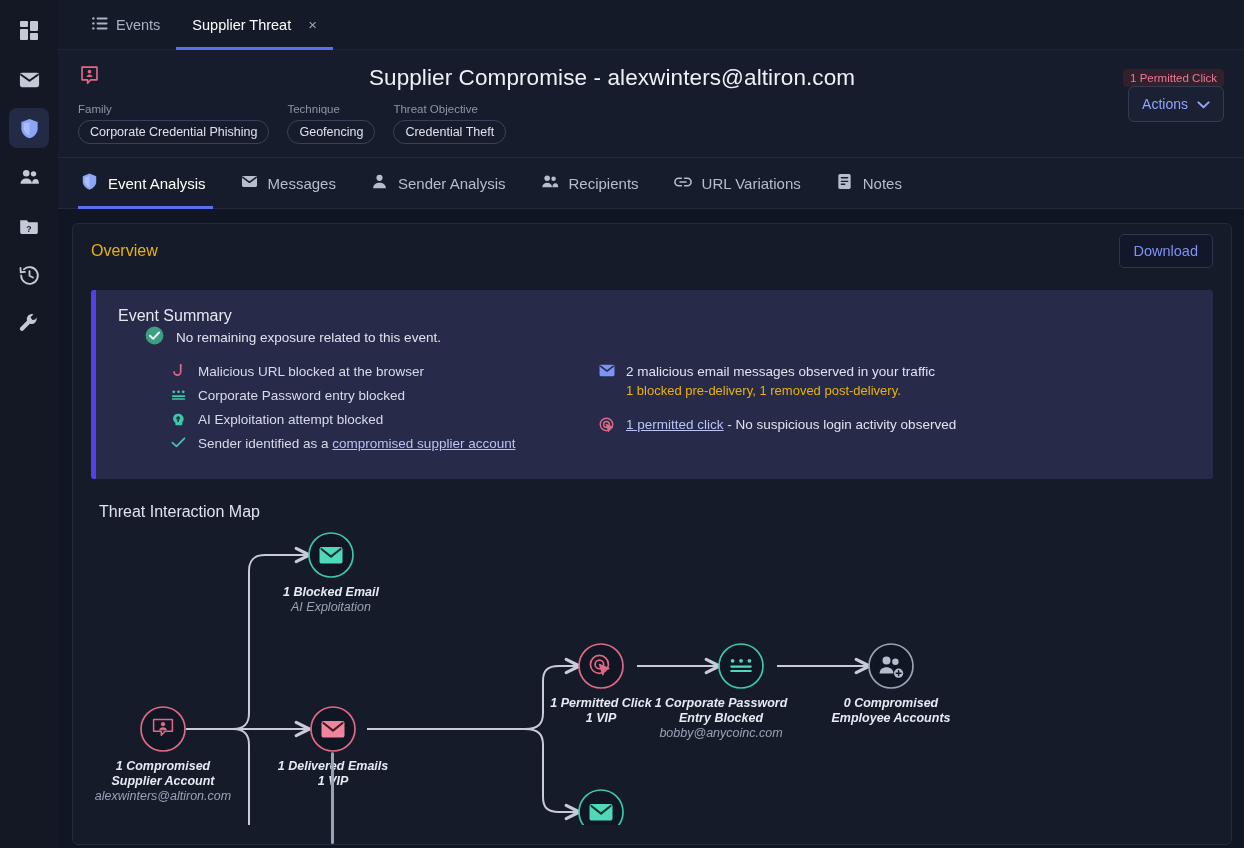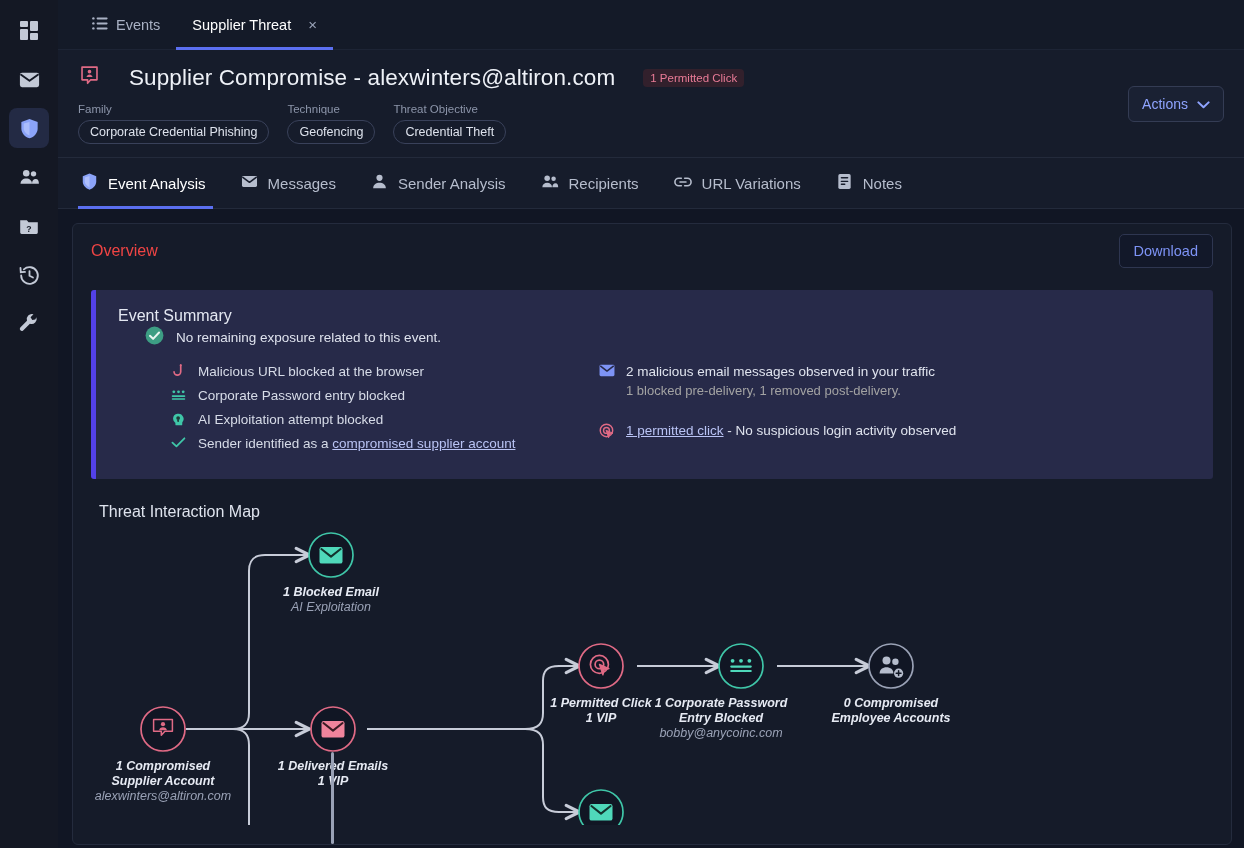--- a/index.html
+++ b/index.html
@@ -44,21 +44,21 @@
   }
   .wtab.active { color: #ffffff; }
   .wtab.active::after {
     content: ""; position: absolute; left: 0; right: 0; bottom: -1px;
     height: 3px; background: #5b6ff0;
   }
   .wtab .xclose { margin-left: 9px; font-size: 15px; color: #9aa3b8; }
 
   
   #header { background: #161c2b; padding: 14px 20px 0 20px; border-bottom: 1px solid #232a3b; position: relative; }
-  #titleline { display: flex; align-items: center; gap: 28px; }
+  #titleline { display: flex; align-items: center; gap: 13px; justify-content: space-between; }
   #titletext { font-size: 22.5px; color: #eef1f7; font-weight: 400; letter-spacing: .1px; }
   #permbadge {
     font-size: 11.5px; color: #e97b97; background: #32202c;
     padding: 3px 7px; border-radius: 4px; white-space: nowrap;
   }
   #metarow { display: flex; gap: 18px; margin-top: 12px; padding-bottom: 13px; }
   .meta-col { display: flex; flex-direction: column; gap: 5px; }
   .meta-label { font-size: 11.5px; color: #8c95aa; }
   .meta-chip {
     font-size: 12.5px; color: #dde2ec;
@@ -96,21 +96,21 @@
     margin: 14px 12px 0 14px;
     background: #151b29;
     border: 1px solid #242b3d;
     border-radius: 6px;
     height: 622px; overflow: hidden; position: relative;
   }
   #card-head {
     height: 54px; display: flex; align-items: center; justify-content: space-between;
     padding: 0 18px;
   }
-  #overview-title { font-size: 16px; color: #ef4444; }
+  #overview-title { font-size: 16px; color: #eab308; }
   #download-btn {
     border: 1px solid #2e3650; border-radius: 5px;
     background: #121829; color: #7d93f5;
     font-size: 14.5px; padding: 8px 14px; cursor: pointer;
   }
 
   
   #summary {
     margin: 12px 18px 0 18px;
     background: #272a49;
@@ -124,21 +124,21 @@
   #summary-cols { display: flex; }
   #sum-left { width: 480px; padding-left: 52px; }
   .sum-row { display: flex; align-items: flex-start; gap: 11px; margin-bottom: 7px; }
   .sum-row .ic { width: 17px; flex: 0 0 17px; display:flex; justify-content:center; padding-top:1px; }
   .sum-row .tx { font-size: 13.5px; color: #d7dce8; line-height: 17px; }
   .ulink { color: #b9c3f4; text-decoration: underline; }
   #sum-right { flex: 1; }
   .sr-row { display: flex; align-items: flex-start; gap: 11px; margin-bottom: 3px; }
   .sr-row .ic { width: 17px; flex: 0 0 17px; padding-top: 1px; display:flex; justify-content:center; }
   .sr-main { font-size: 13.5px; color: #dfe3ee; line-height: 17px; }
-  .sr-sub { font-size: 13px; color: #a3a3a3; margin: 2px 0 24px 28px; }
+  .sr-sub { font-size: 13px; color: #eab308; margin: 2px 0 18px 28px; }
 
   
   #map-title { font-size: 16px; color: #dfe4ee; margin: 24px 0 0 26px; }
   #mapwrap { position: relative; height: 300px; margin-top: 4px; }
   #mapwrap svg { position: absolute; left: 0; top: 0; }
   .node-cap { position: absolute; text-align: center; width: 150px; font-style: italic; }
   .cap1 { font-size: 12.5px; color: #e6eaf3; font-weight: bold; line-height: 15px; }
   .cap2 { font-size: 12.5px; color: #e6eaf3; font-weight: bold; line-height: 15px; }
   .cap3 { font-size: 12.5px; color: #9aa2b6; line-height: 15px; }
 

